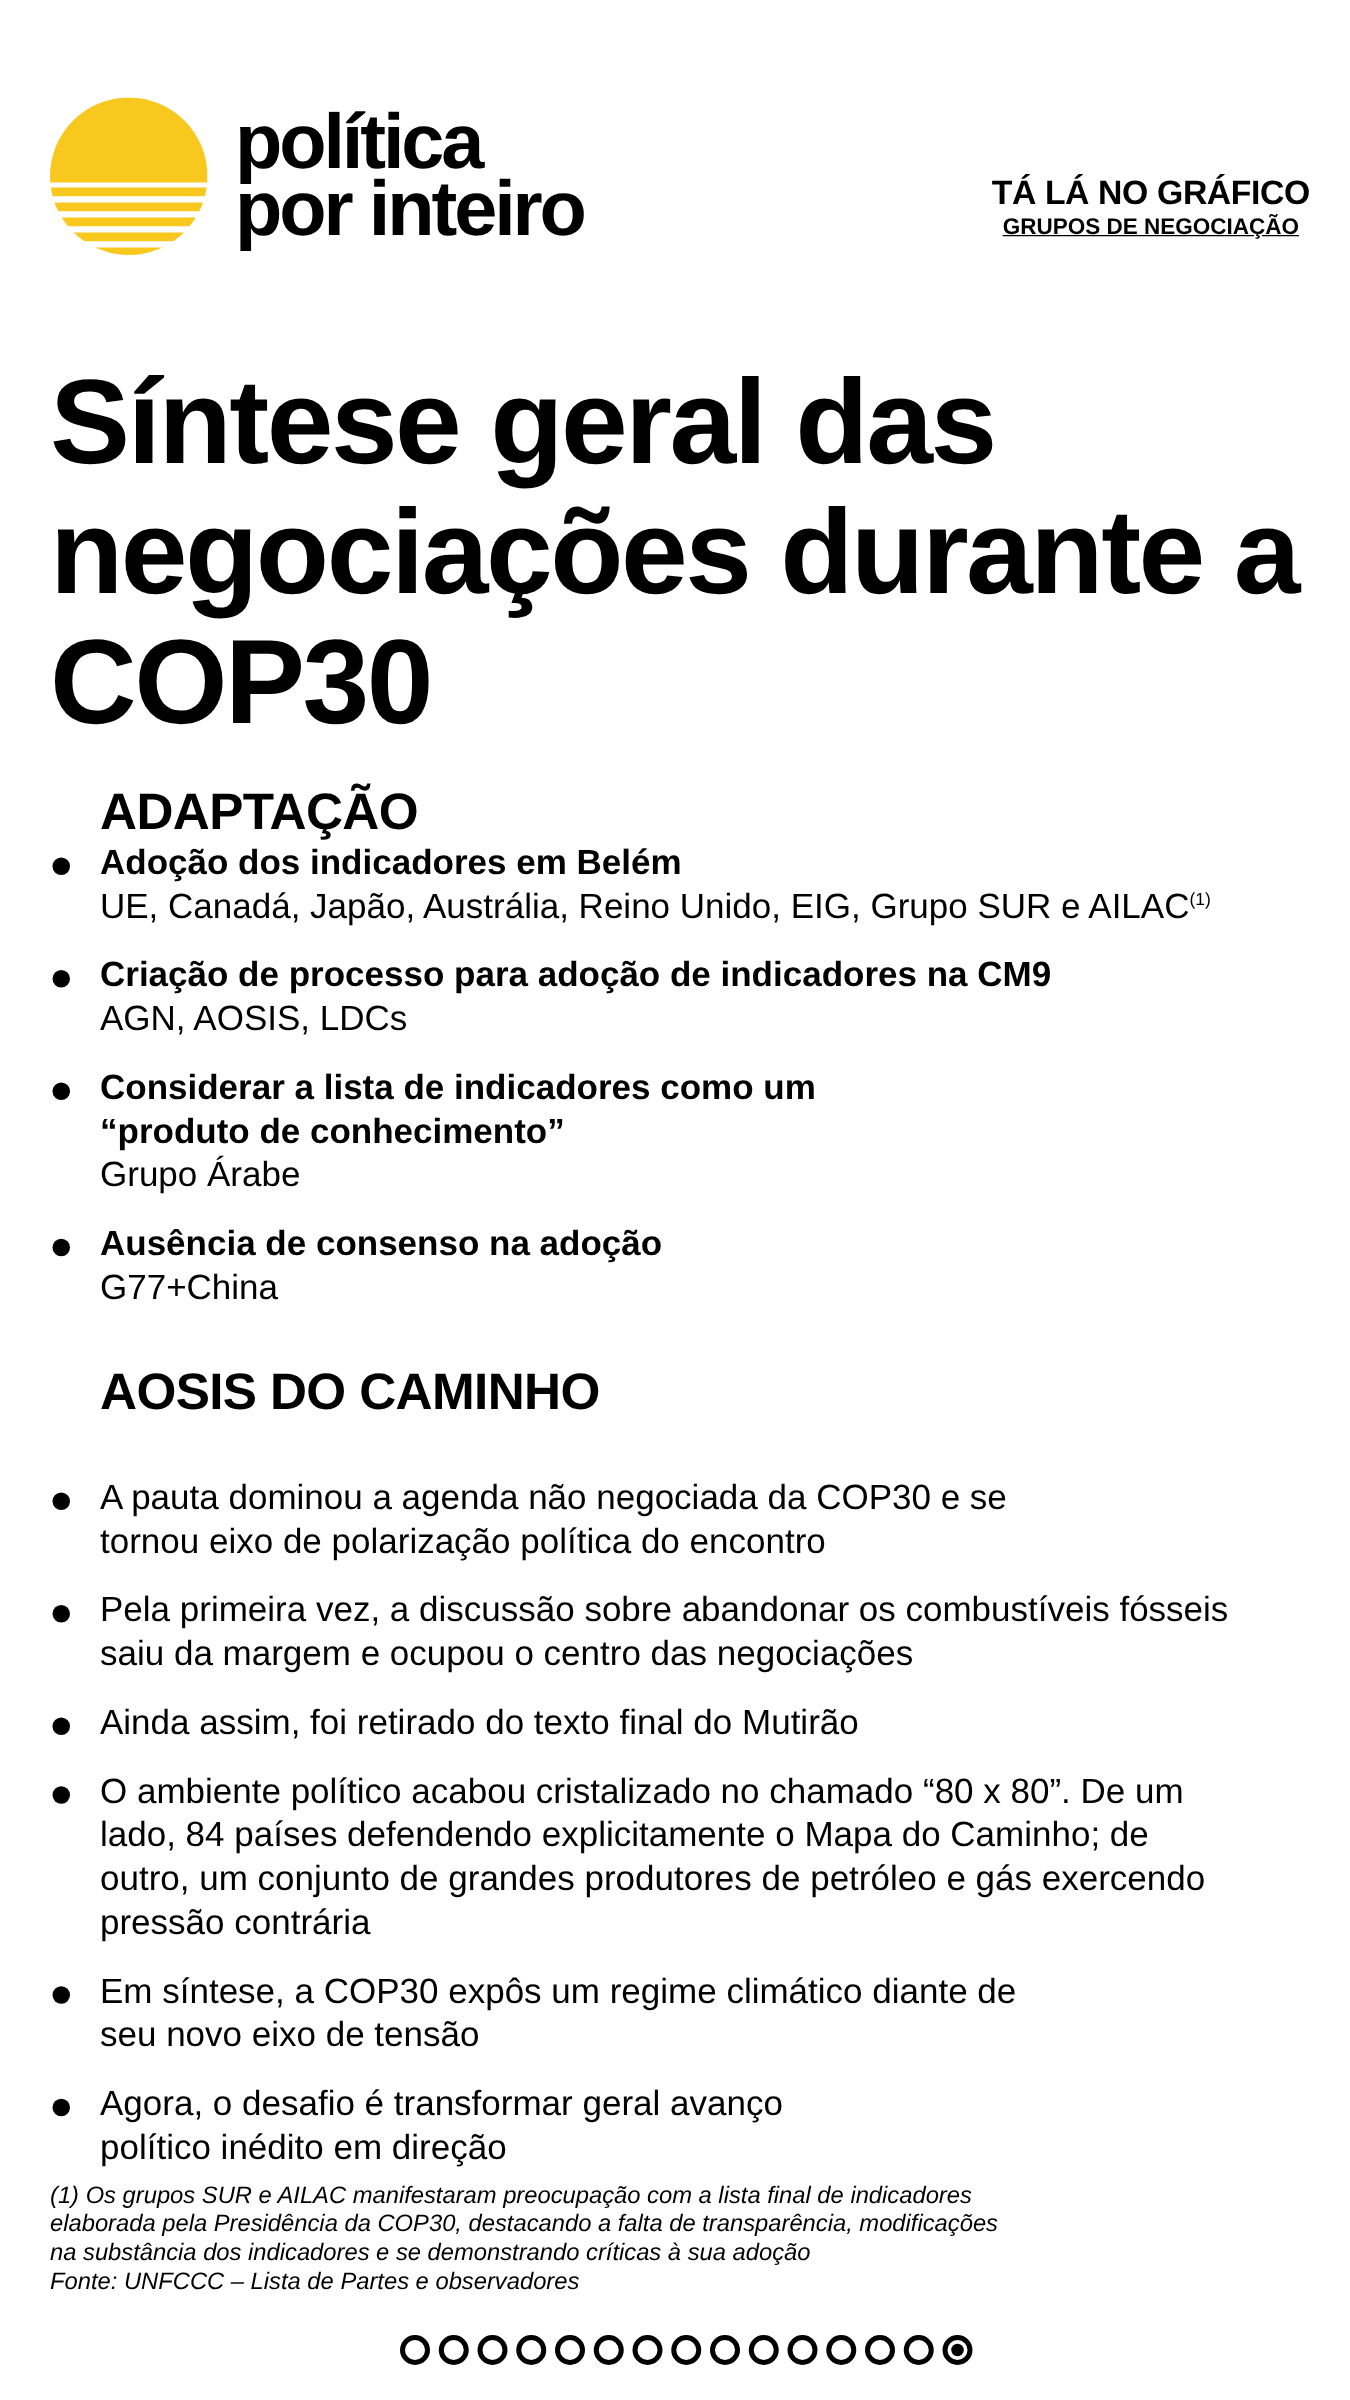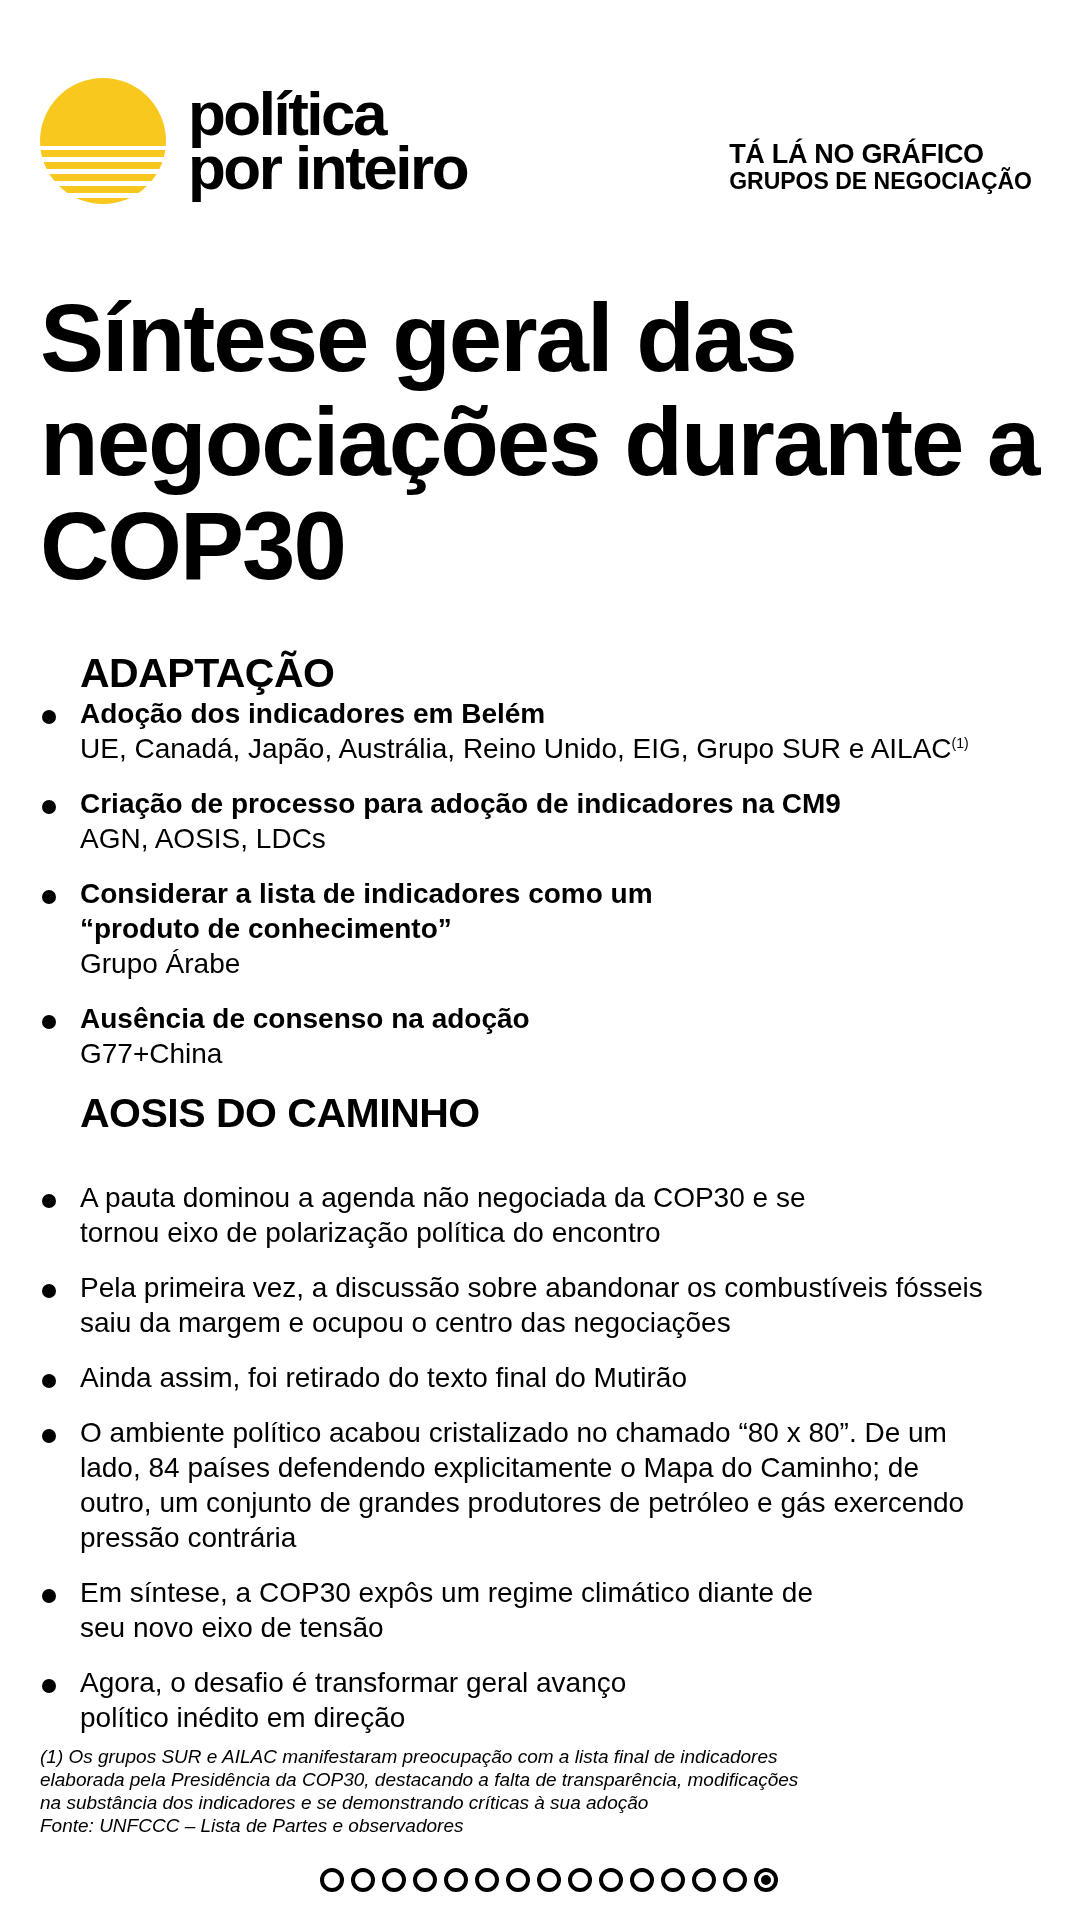--- a/index.html
+++ b/index.html
@@ -1,23 +1,23 @@
 <!DOCTYPE html>
 <html><head>
 <meta charset="utf-8">
 <style>
   html, body { margin:0; padding:0; }
   body { width:1080px; height:1920px; background:#ffffff; color:#000; font-family:"Liberation Sans", sans-serif; position:relative; overflow:hidden; }
   .logo { position:absolute; left:40px; top:78px; display:flex; align-items:center; }
   .sun { width:126px; height:126px; }
   .brand { margin-left:22px; font-weight:700; font-size:62px; line-height:54px; letter-spacing:-2.5px; }
   .brand div { white-space:nowrap; }
-  .tag { position:absolute; right:48px; top:140px; text-align:left; font-weight:700; }
+  .tag { position:absolute; right:32px; top:140px; text-align:center; font-weight:700; }
   .tag .t1 { font-size:27px; line-height:28px; letter-spacing:-0.3px; }
-  .tag .t2 { font-size:23px; line-height:26px; }
+  .tag .t2 { font-size:18px; line-height:26px;text-decoration:underline; }
   h1 { position:absolute; left:40px; top:286px; margin:0; font-size:96px; line-height:104px; font-weight:700; letter-spacing:-2px; width:1020px; }
   .section { position:absolute; left:40px; width:1020px; }
   .sec-title { margin:0 0 0 40px; font-size:41px; line-height:46px; font-weight:700; letter-spacing:-0.5px; }
   ul { list-style:none; margin:0; padding:0; }
   li { position:relative; padding-left:40px; font-size:28px; line-height:35px; margin-bottom:20px; }
   li::before { content:""; position:absolute; left:2px; top:14px; width:14px; height:14px; border-radius:50%; background:#000; }
   li .b { font-weight:700; display:block; }
   li .n { display:block; }
   sup { font-size:14px; line-height:0; }
   .note { position:absolute; left:40px; top:1745px; font-style:italic; font-size:19px; line-height:23px; width:1000px; }
@@ -50,21 +50,21 @@
   </div>
 </div>
 
 <div class="tag">
   <div class="t1">TÁ LÁ NO GRÁFICO</div>
   <div class="t2">GRUPOS DE NEGOCIAÇÃO</div>
 </div>
 
 <h1>Síntese geral das negociações durante a COP30</h1>
 
-<div class="section" style="top:650px;">
+<div class="section" style="top:626px;">
   <h2 class="sec-title">ADAPTAÇÃO</h2>
   <ul>
     <li>
       <span class="b">Adoção dos indicadores em Belém</span>
       <span class="n"><span>UE, Canadá, Japão, Austrália, Reino Unido, EIG, Grupo SUR e AILAC</span><sup>(1)</sup></span>
     </li>
     <li>
       <span class="b">Criação de processo para adoção de indicadores na CM9</span>
       <span class="n">AGN, AOSIS, LDCs</span>
     </li>

